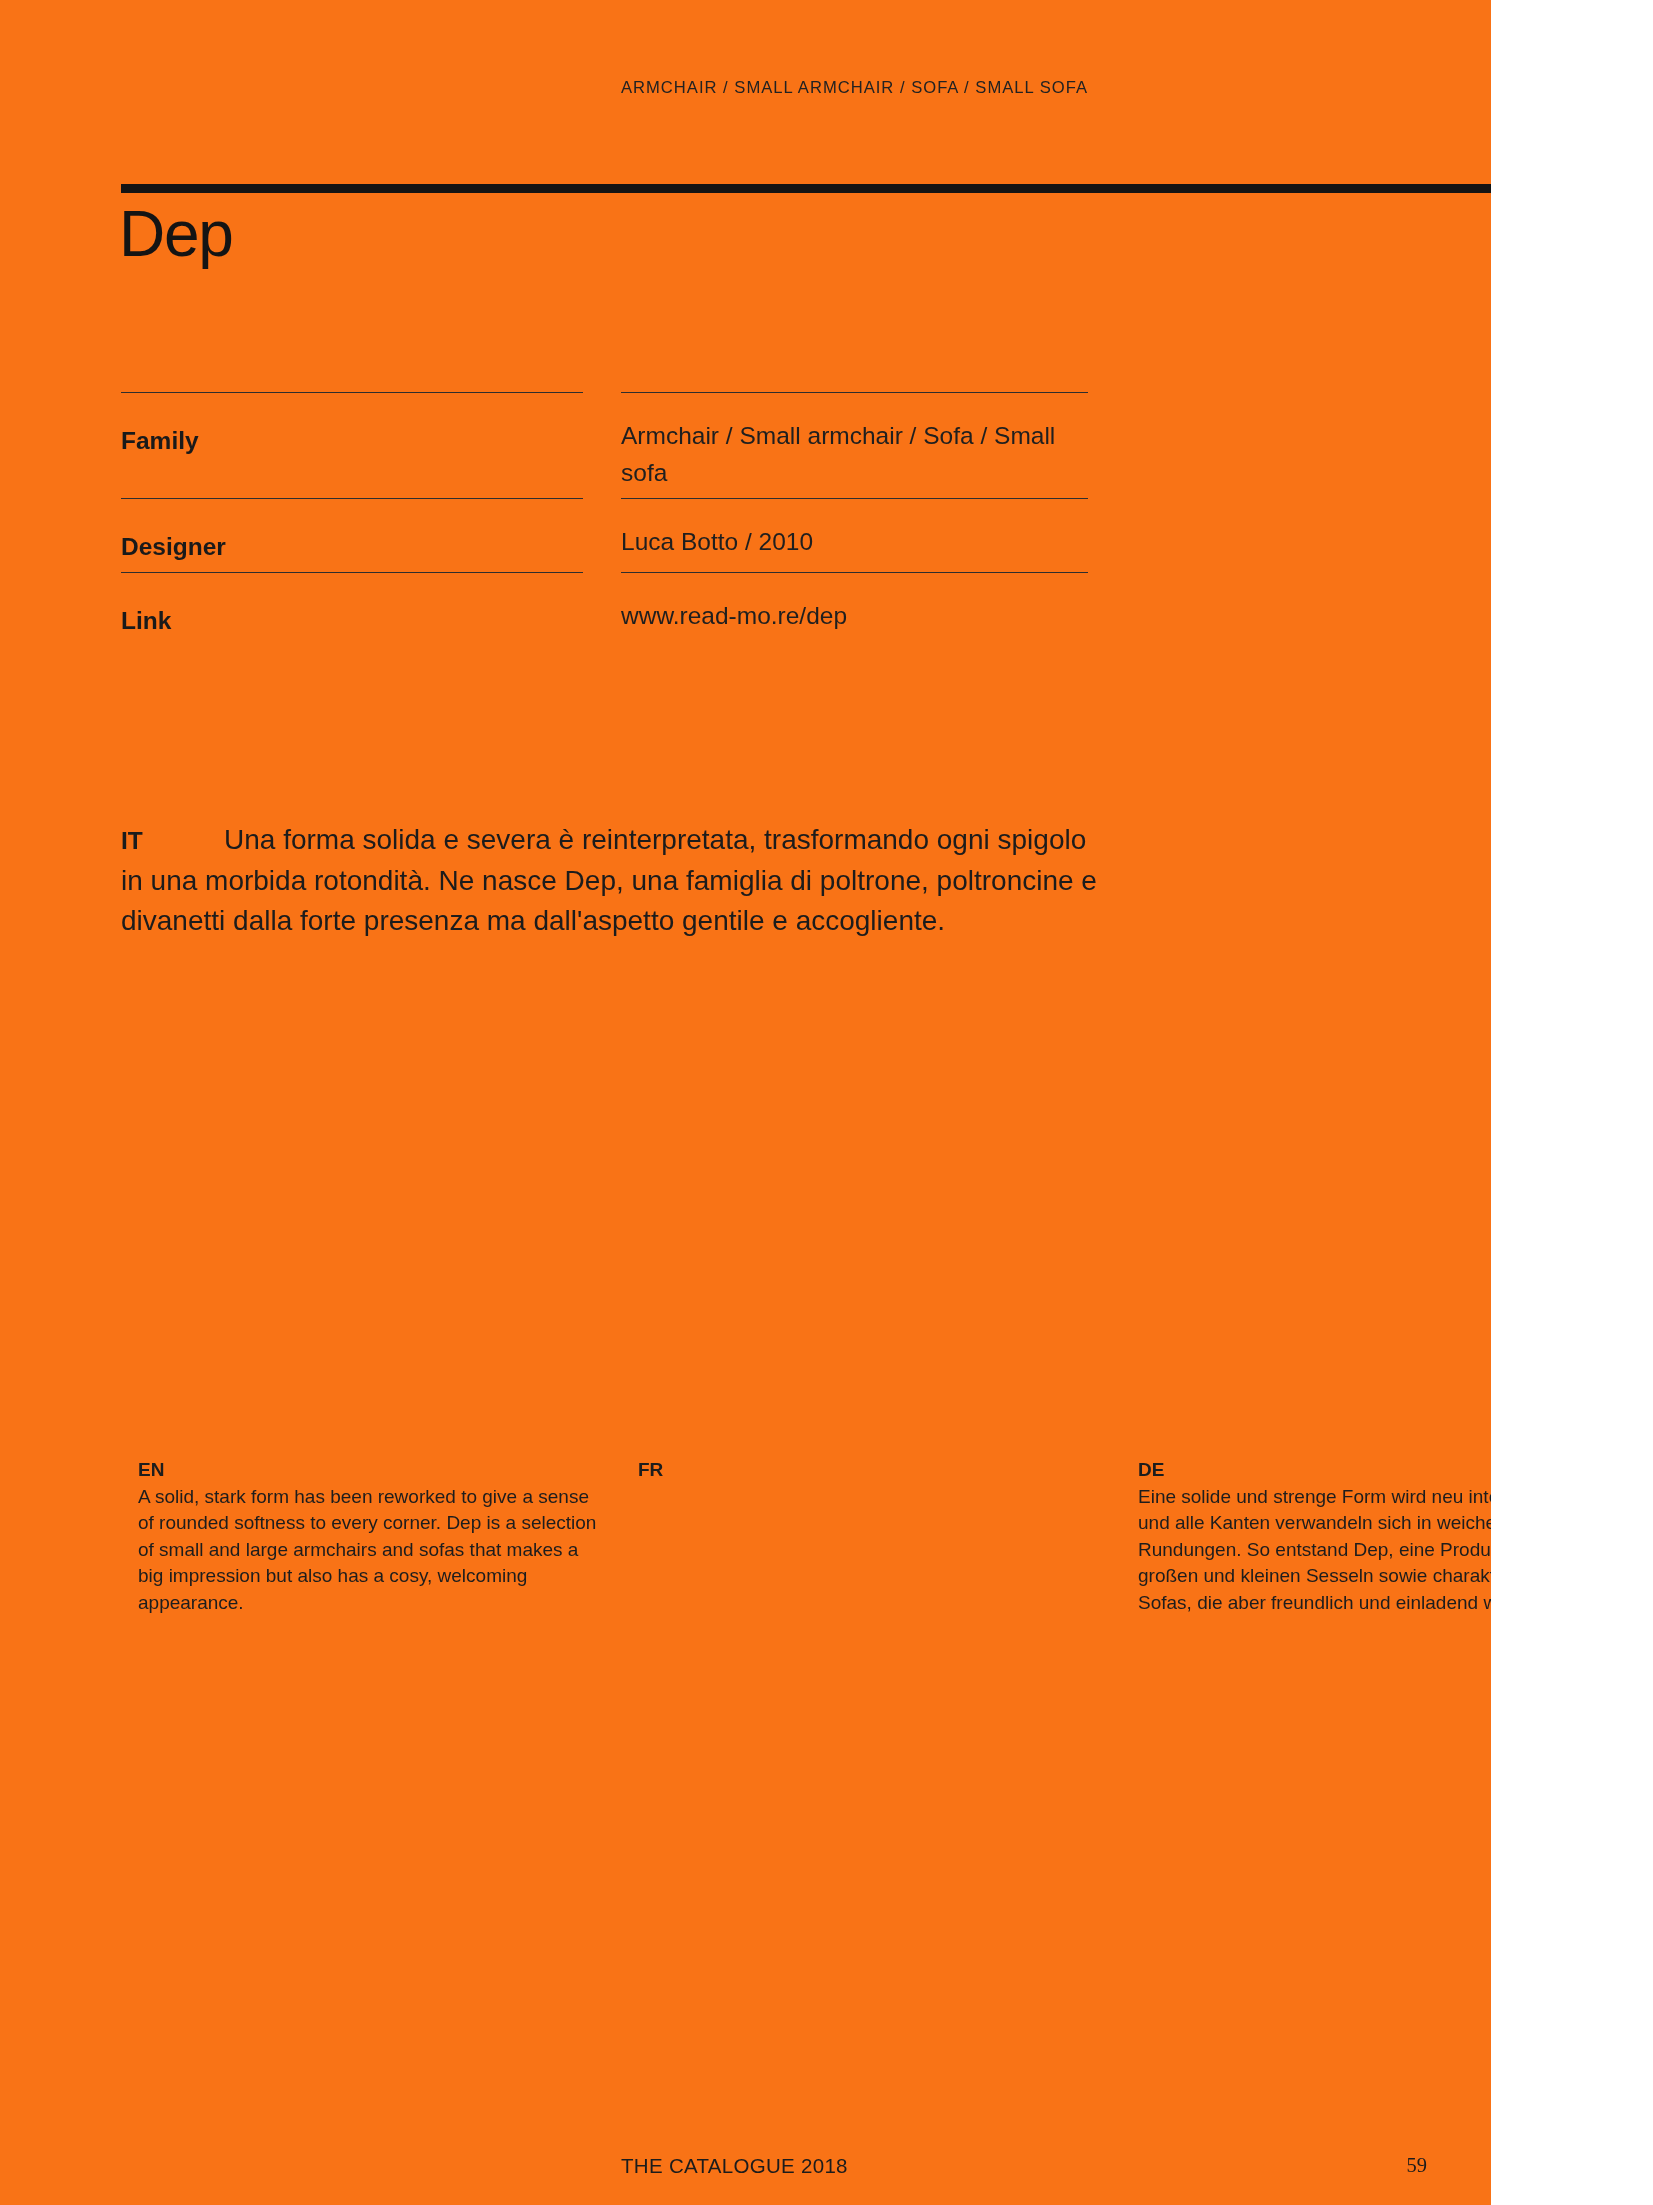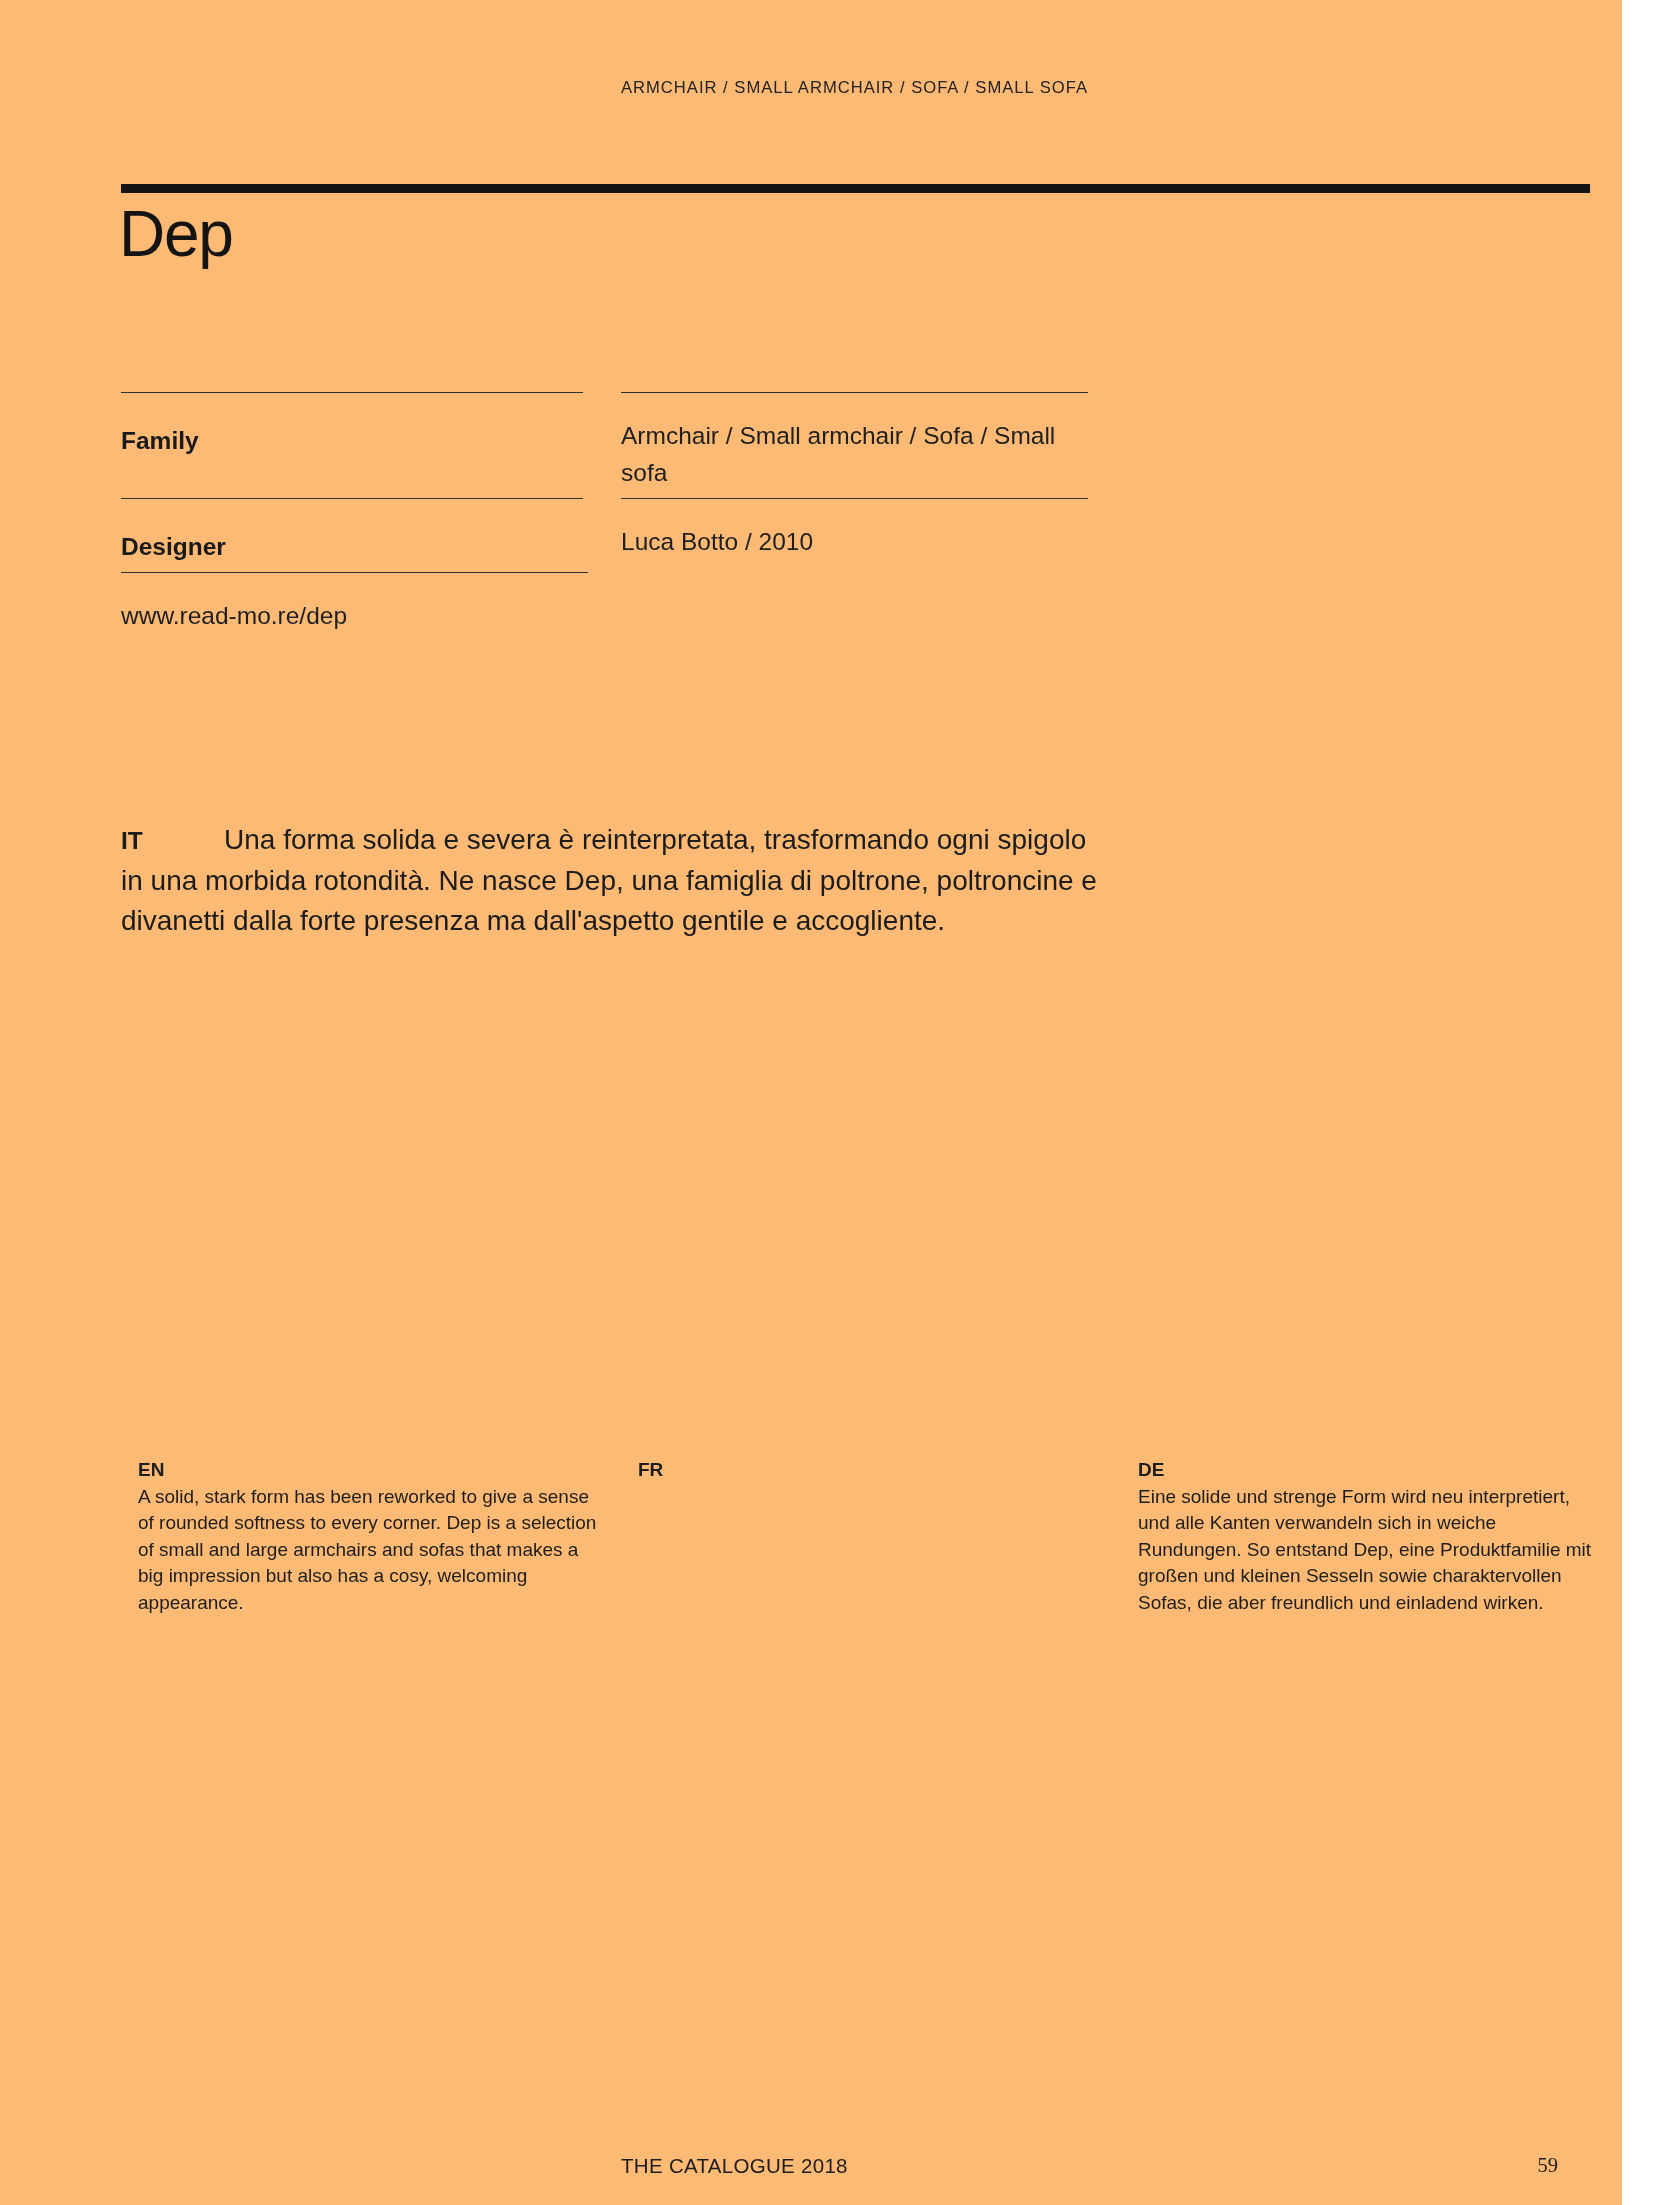--- a/index.html
+++ b/index.html
@@ -6,23 +6,23 @@
   html, body { background: #ffffff; }
   body {
     width: 1654px;
     height: 2205px;
     font-family: "Liberation Sans", sans-serif;
     color: #1c1c1c;
     position: relative;
   }
   .page {
     position: relative;
-    width: 1622px;
+    width: 1491px;
     height: 2205px;
-    background: #fdba74;
+    background: #f97316;
     overflow: hidden;
   }
 
   
   .category-line {
     position: absolute;
     left: 621px;
     top: 78px;
     font-size: 16.6px;
     letter-spacing: 1px;
@@ -156,20 +156,21 @@
   <div class="specs">
     <div class="spec-row row-family">
       <div class="spec-cell-label">Family</div>
       <div class="spec-cell-value">Armchair / Small armchair / Sofa / Small sofa</div>
     </div>
     <div class="spec-row row-designer">
       <div class="spec-cell-label">Designer</div>
       <div class="spec-cell-value">Luca Botto / 2010</div>
     </div>
     <div class="spec-row row-link">
+      <div class="spec-cell-label">Link</div>
       <div class="spec-cell-value">www.read-mo.re/dep</div>
     </div>
   </div>
 
   <p class="intro">
     <span class="lang-tag">IT</span><span>Una forma solida e severa è reinterpretata, trasformando ogni spigolo in una morbida rotondità. Ne nasce Dep, una famiglia di poltrone, poltroncine e divanetti dalla forte presenza ma dall'aspetto gentile e accogliente.</span>
   </p>
 
   <div class="translations">
     <div class="trans-col">

